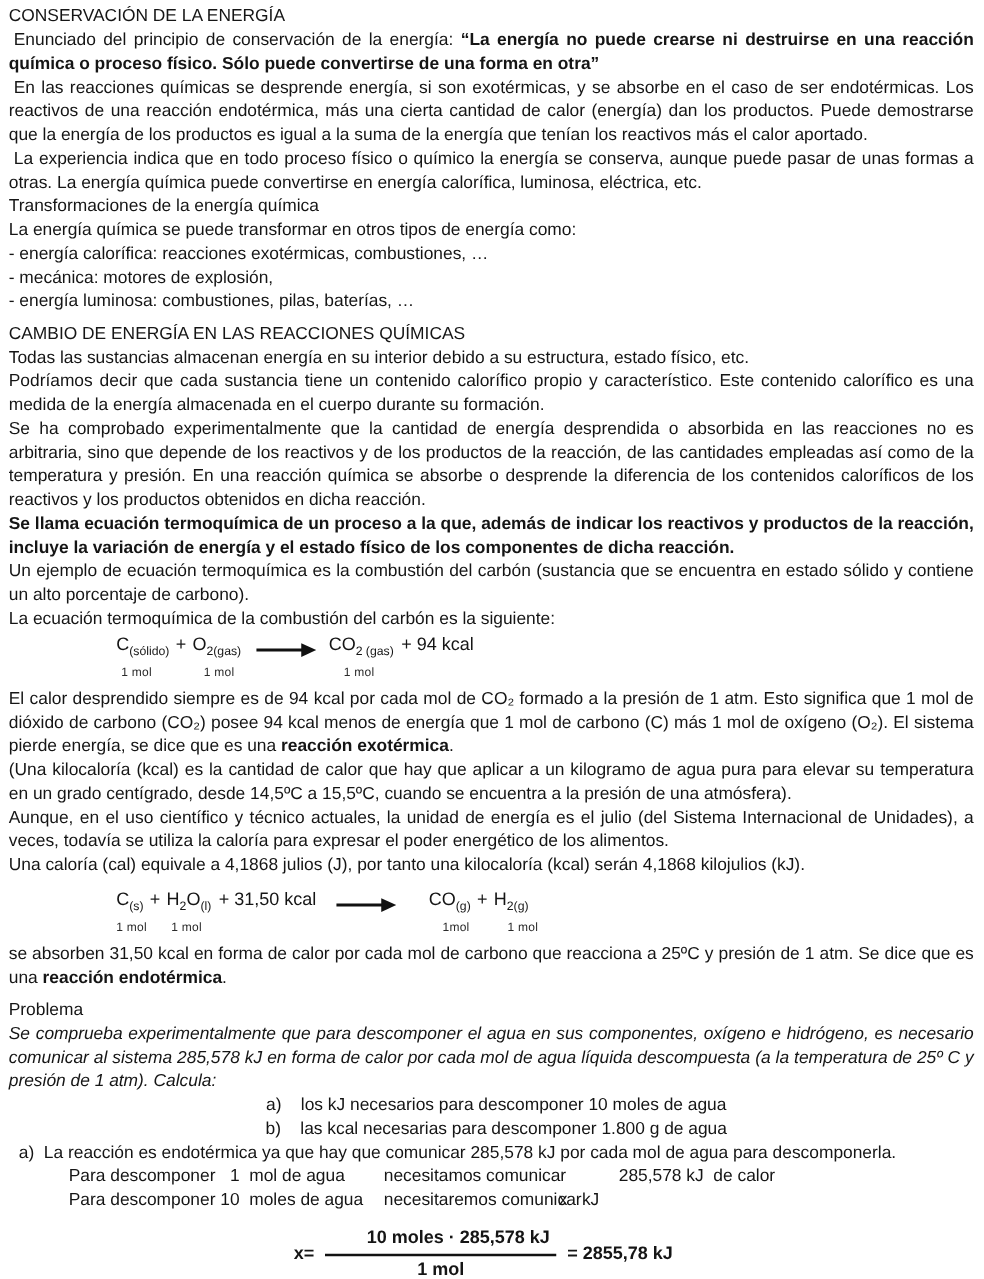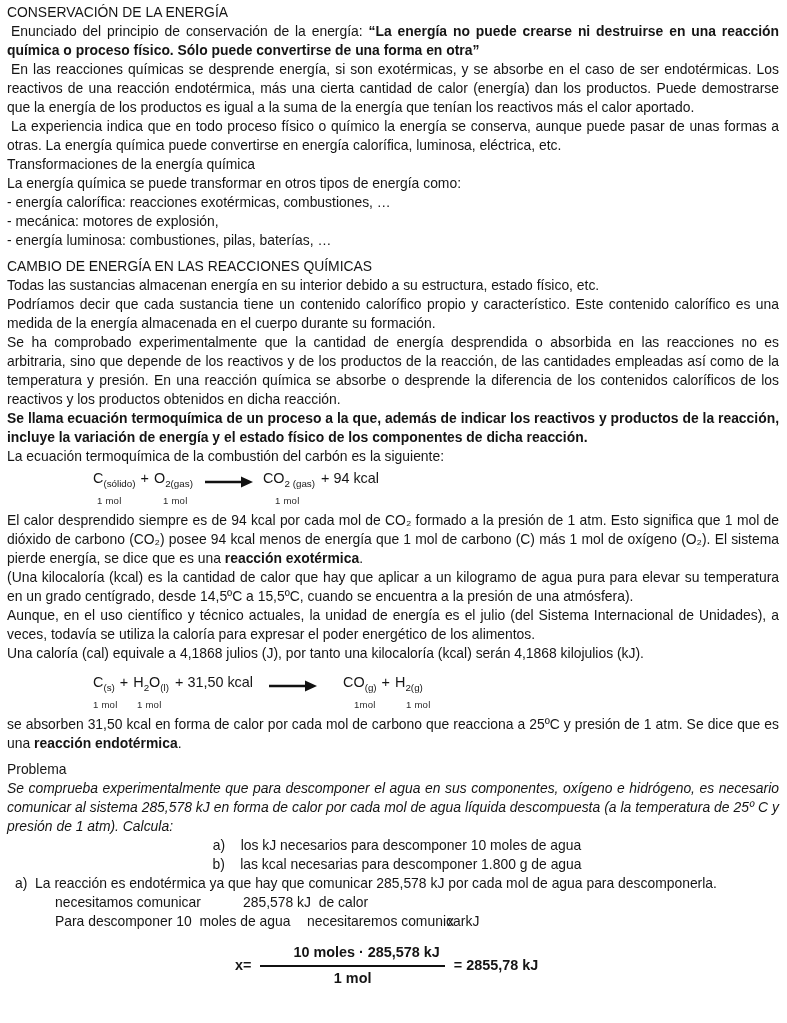--- a/index.html
+++ b/index.html
@@ -70,20 +70,21 @@
   <p class="left">- energía luminosa: combustiones, pilas, baterías, …</p>
 
   <div class="gap"></div>
 
   <p class="heading">CAMBIO DE ENERGÍA EN LAS REACCIONES QUÍMICAS</p>
 
   <p class="left">Todas las sustancias almacenan energía en su interior debido a su estructura, estado físico, etc.</p>
   <p>Podríamos decir que cada sustancia tiene un contenido calorífico propio y característico. Este contenido calorífico es una medida de la energía almacenada en el cuerpo durante su formación.</p>
   <p>Se ha comprobado experimentalmente que la cantidad de energía desprendida o absorbida en las reacciones no es arbitraria, sino que depende de los reactivos y de los productos de la reacción, de las cantidades empleadas así como de la temperatura y presión. En una reacción química se absorbe o desprende la diferencia de los contenidos caloríficos de los reactivos y los productos obtenidos en dicha reacción.</p>
   <p class="b">Se llama ecuación termoquímica de un proceso a la que, además de indicar los reactivos y productos de la reacción, incluye la variación de energía y el estado físico de los componentes de dicha reacción.</p>
+  <p>Un ejemplo de ecuación termoquímica es la combustión del carbón (sustancia que se encuentra en estado sólido y contiene un alto porcentaje de carbono).</p>
   <p class="left">La ecuación termoquímica de la combustión del carbón es la siguiente:</p>
 
   <div class="equation eq1">
     <div class="eq-row">
       <span><span>C</span><sub>(sólido)</sub></span>
       <span class="op">+</span>
       <span><span>O</span><sub>2(gas)</sub></span>
       <svg class="arrow-icon" width="48" height="12" viewBox="0 0 48 12">
           <line x1="0" y1="6" x2="38" y2="6" stroke="#111" stroke-width="2.4"></line>
           <polygon points="36,0.5 48,6 36,11.5" fill="#111"></polygon>
@@ -131,20 +132,21 @@
 
   <p class="heading">Problema</p>
 
   <p class="italic">Se comprueba experimentalmente que para descomponer el agua en sus componentes, oxígeno e hidrógeno, es necesario comunicar al sistema 285,578 kJ en forma de calor por cada mol de agua líquida descompuesta (a la temperatura de 25º C y presión de 1 atm). Calcula:</p>
   <p class="prob-item">a)    los kJ necesarios para descomponer 10 moles de agua</p>
   <p class="prob-item">b)    las kcal necesarias para descomponer 1.800 g de agua</p>
 
   <p class="sol-line">a)  La reacción es endotérmica ya que hay que comunicar 285,578 kJ por cada mol de agua para descomponerla.</p>
 
   <div class="calc-row">
+    <span class="calc-c1">Para descomponer   1  mol de agua</span>
     <span class="calc-c2">necesitamos comunicar</span>
     <span>285,578 kJ  de calor</span>
   </div>
   <div class="calc-row">
     <span class="calc-c1">Para descomponer 10  moles de agua</span>
     <span class="calc-c2">necesitaremos comunicar</span>
     <span class="shift-left">x   kJ</span>
   </div>
 
   <div class="formula-line">

